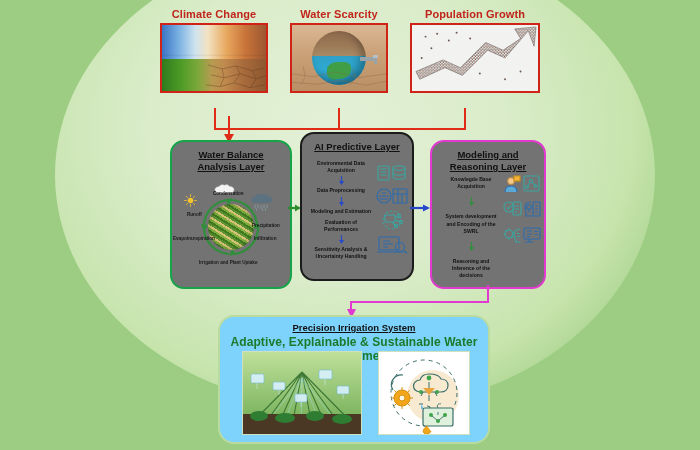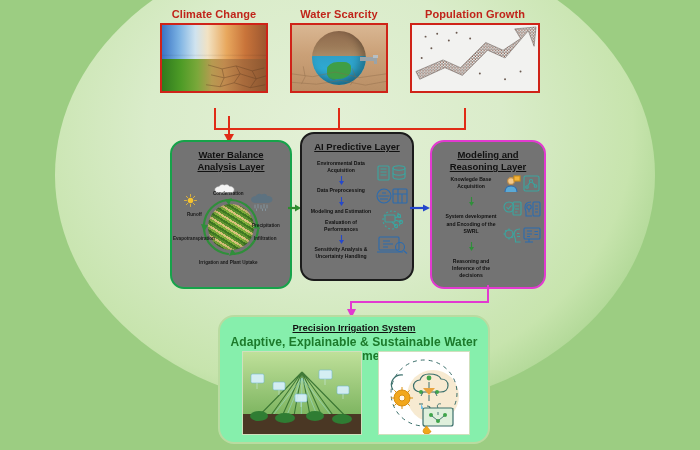--- a/index.html
+++ b/index.html
@@ -114,21 +114,21 @@
   #box-on .steps{padding-right:34px;box-sizing:border-box;}
   .icons-col{position:absolute;right:2px;top:30px;width:36px;}
   .ico{display:block;margin:0 auto 5px;}
 
   
   .harrow{position:absolute;height:10px;}
 
   
   #box-out{
     position:absolute;left:218px;top:315px;width:268px;height:125px;
-    background:#86efac;border:2px solid #b9dba0;border-radius:16px;
+    background:#7dd3fc;border:2px solid #b9dba0;border-radius:16px;
   }
   .out-t1{
     text-align:center;font-weight:bold;font-size:9.5px;color:#111;
     text-decoration:underline;padding-top:5px;
   }
   .out-t2{
     text-align:center;font-weight:bold;font-size:12px;color:#1c7a2b;
     padding-top:2px;letter-spacing:.1px;
   }
   .out-img{position:absolute;top:34px;height:82px;border:1px solid #cfe0bd;overflow:hidden;}

